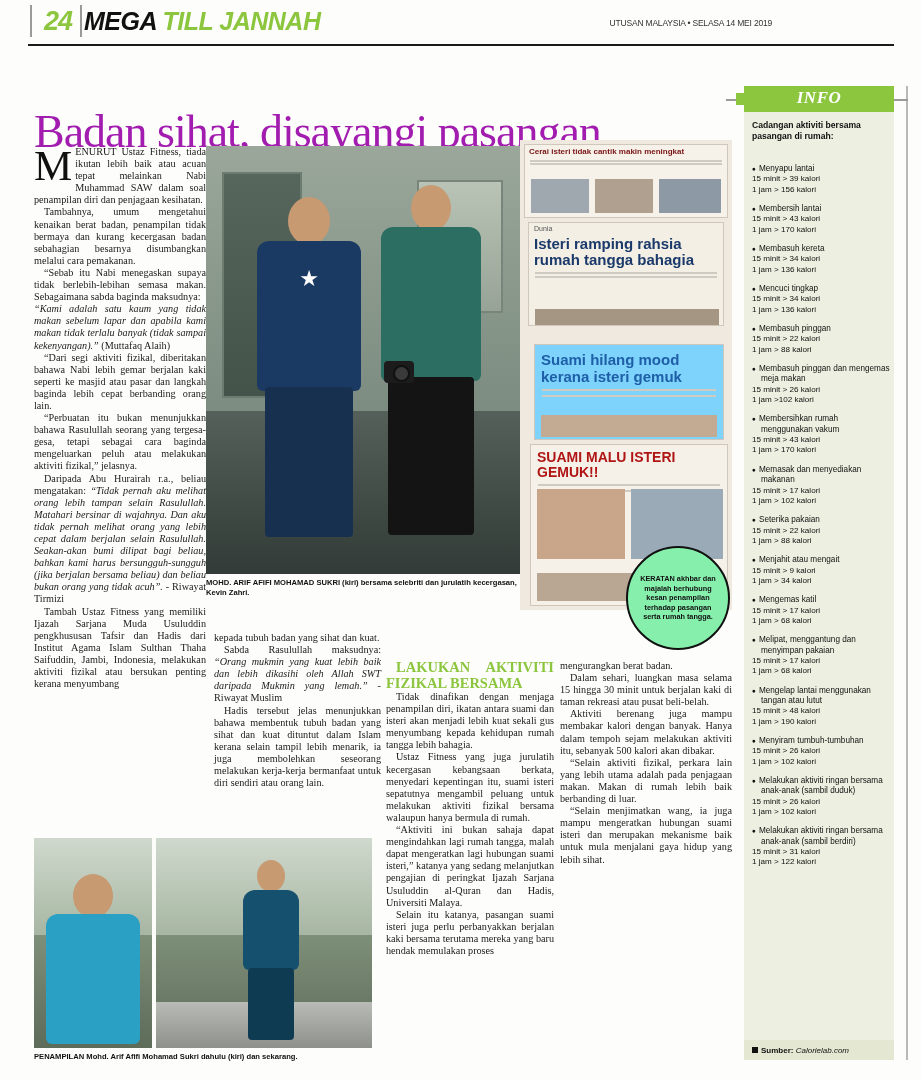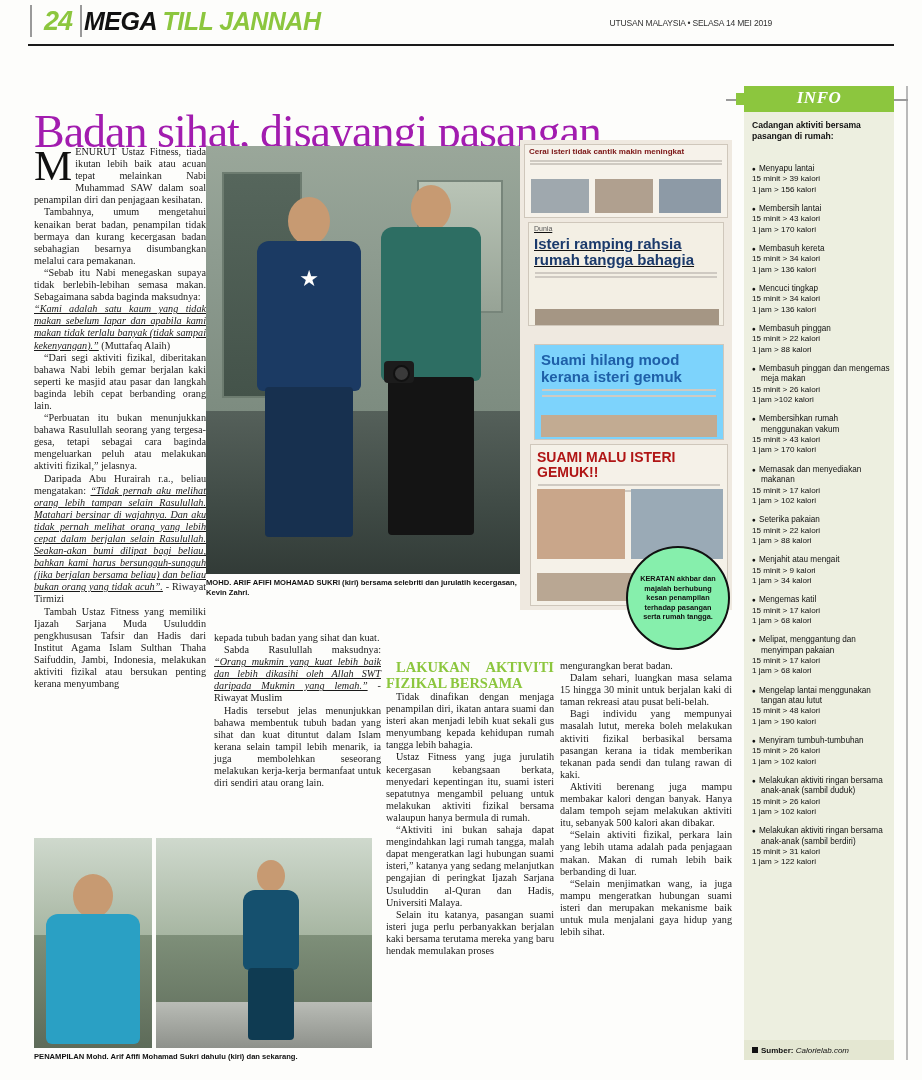--- a/index.html
+++ b/index.html
@@ -62,21 +62,21 @@
   .col{
     position:absolute;
     font-family:"Liberation Serif", serif;
     font-size:10.2px;line-height:12.1px;
     text-align:justify;
     color:#1a1a1a;
     box-sizing:border-box;
   }
   .col p{margin:0;text-indent:10px;}
   .col p.noind{text-indent:0;}
-  .col p i{font-style:italic;text-decoration:underline;}
+  .col p i{font-style:italic;}
   .dropcap{
     float:left;
     font-size:43px;line-height:34px;
     font-family:"Liberation Serif", serif;
     padding:2px 3px 0 0;margin-top:1px;
     color:#111;
   }
 
   
   #col1{left:34px;top:146px;width:172px;}
@@ -254,21 +254,21 @@
   <div class="photo" id="photo-collage">
     <div class="clip" style="left:4px;top:4px;width:204px;height:74px;">
       <div class="ch" style="font-size:8px;padding:3px 4px;color:#7a1414;">Cerai isteri tidak cantik makin meningkat</div>
       <span class="cl" style="margin:1px 5px;"></span>
         <span class="cl" style="margin:1px 5px;"></span>
       <div class="cimg" style="left:6px;top:34px;width:58px;height:34px;background:#9fa8ae;"></div>
       <div class="cimg" style="left:70px;top:34px;width:58px;height:34px;background:#b0a08f;"></div>
       <div class="cimg" style="left:134px;top:34px;width:62px;height:34px;background:#8d9aa6;"></div>
     </div>
 
-    <div class="clip" style="left:8px;top:82px;width:196px;height:104px;background:#f3efe4;text-decoration:underline;">
+    <div class="clip" style="left:8px;top:82px;width:196px;height:104px;background:#f3efe4;">
       <div style="font-family:'Liberation Sans',sans-serif;font-size:7px;color:#555;padding:2px 5px;">Dunia</div>
       <div class="ch" style="font-size:15px;padding:2px 5px;line-height:16px;">Isteri ramping rahsia rumah tangga bahagia</div>
       <span class="cl" style="margin:2px 6px;"></span>
         <span class="cl" style="margin:2px 6px;"></span>
       <div class="cimg" style="left:6px;top:86px;width:184px;height:26px;background:#a59684;"></div>
     </div>
 
     <div class="clip" style="left:14px;top:204px;width:190px;height:96px;background:#7dd3fc;">
       <div class="ch" style="font-size:15px;padding:6px 6px 0 6px;line-height:17px;color:#1e5fa8;">Suami hilang mood kerana isteri gemuk</div>
       <span class="cl" style="margin:4px 7px;"></span>
@@ -313,21 +313,20 @@
     <p class="subhead">LAKUKAN AKTIVITI FIZIKAL BERSAMA</p>
     <p>Tidak dinafikan dengan menjaga penampilan diri, ikatan antara suami dan isteri akan menjadi lebih kuat sekali gus menyumbang kepada kehidupan rumah tangga lebih bahagia.</p>
     <p>Ustaz Fitness yang juga jurulatih kecergasan kebangsaan berkata, menyedari kepentingan itu, suami isteri sepatutnya mengambil peluang untuk melakukan aktiviti fizikal bersama walaupun hanya bermula di rumah.</p>
     <p>“Aktiviti ini bukan sahaja dapat mengindahkan lagi rumah tangga, malah dapat mengeratkan lagi hubungan suami isteri,” katanya yang sedang melanjutkan pengajian di peringkat Ijazah Sarjana Usuluddin al-Quran dan Hadis, Universiti Malaya.</p>
     <p>Selain itu katanya, pasangan suami isteri juga perlu perbanyakkan berjalan kaki bersama terutama mereka yang baru hendak memulakan proses</p>
   </div>
 
   <div class="col" id="col4">
     <p class="noind">mengurangkan berat badan.</p>
     <p>Dalam sehari, luangkan masa selama 15 hingga 30 minit untuk berjalan kaki di taman rekreasi atau pusat beli-belah.</p>
-    <p>Bagi individu yang mempunyai masalah lutut, mereka boleh melakukan aktiviti fizikal berbasikal bersama pasangan kerana ia tidak memberikan tekanan pada sendi dan tulang rawan di kaki.</p>
     <p>Aktiviti berenang juga mampu membakar kalori dengan banyak. Hanya dalam tempoh sejam melakukan aktiviti itu, sebanyak 500 kalori akan dibakar.</p>
     <p>“Selain aktiviti fizikal, perkara lain yang lebih utama adalah pada penjagaan makan. Makan di rumah lebih baik berbanding di luar.</p>
     <p>“Selain menjimatkan wang, ia juga mampu mengeratkan hubungan suami isteri dan merupakan mekanisme baik untuk mula menjalani gaya hidup yang lebih sihat.</p>
   </div>
 
   <div class="photo" id="photo-before">
     <div class="bg-sky"></div>
     <div class="bg-ground"></div>
     <div class="person" style="left:10px;bottom:2%;width:98px;height:170px;">
       <div class="p-head" style="top:0;width:40px;height:44px;"></div>

